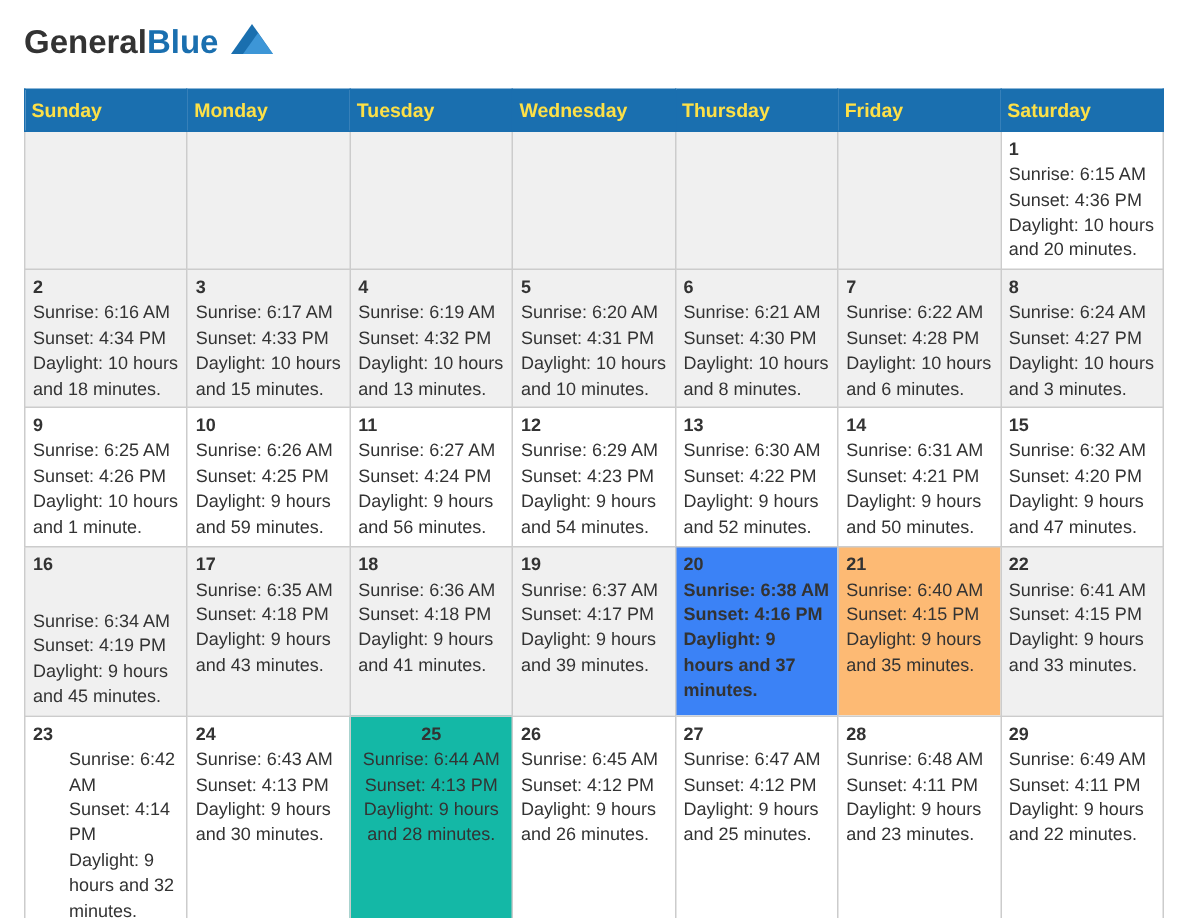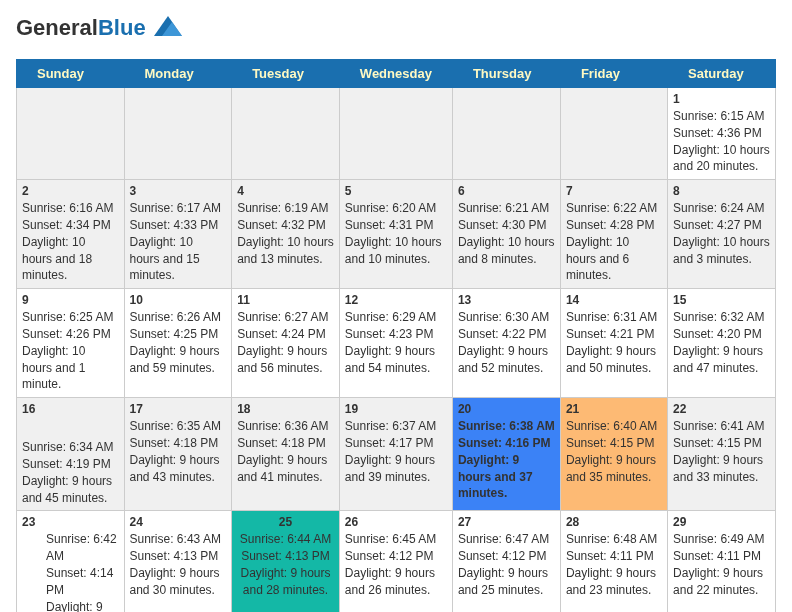--- a/index.html
+++ b/index.html
@@ -41,24 +41,24 @@
       font-size: 14px;
       color: #555;
     }
     .calendar {
       width: 100%;
       border-collapse: collapse;
       border: 1px solid #ccc;
     }
     .calendar th {
       background-color: #1a6faf;
-      color: #fef9c3;
+      color: #fde047;
       font-size: 13px;
       font-weight: bold;
-      padding: 6px 20px;
+      padding: 6px 4px;
       text-align: left;
       border: 1px solid #1a6faf;
     }
     .calendar td {
       vertical-align: top;
       border: 1px solid #ccc;
       padding: 4px 5px;
       width: calc(100% / 7);
       min-height: 80px;
       font-size: 11px;

